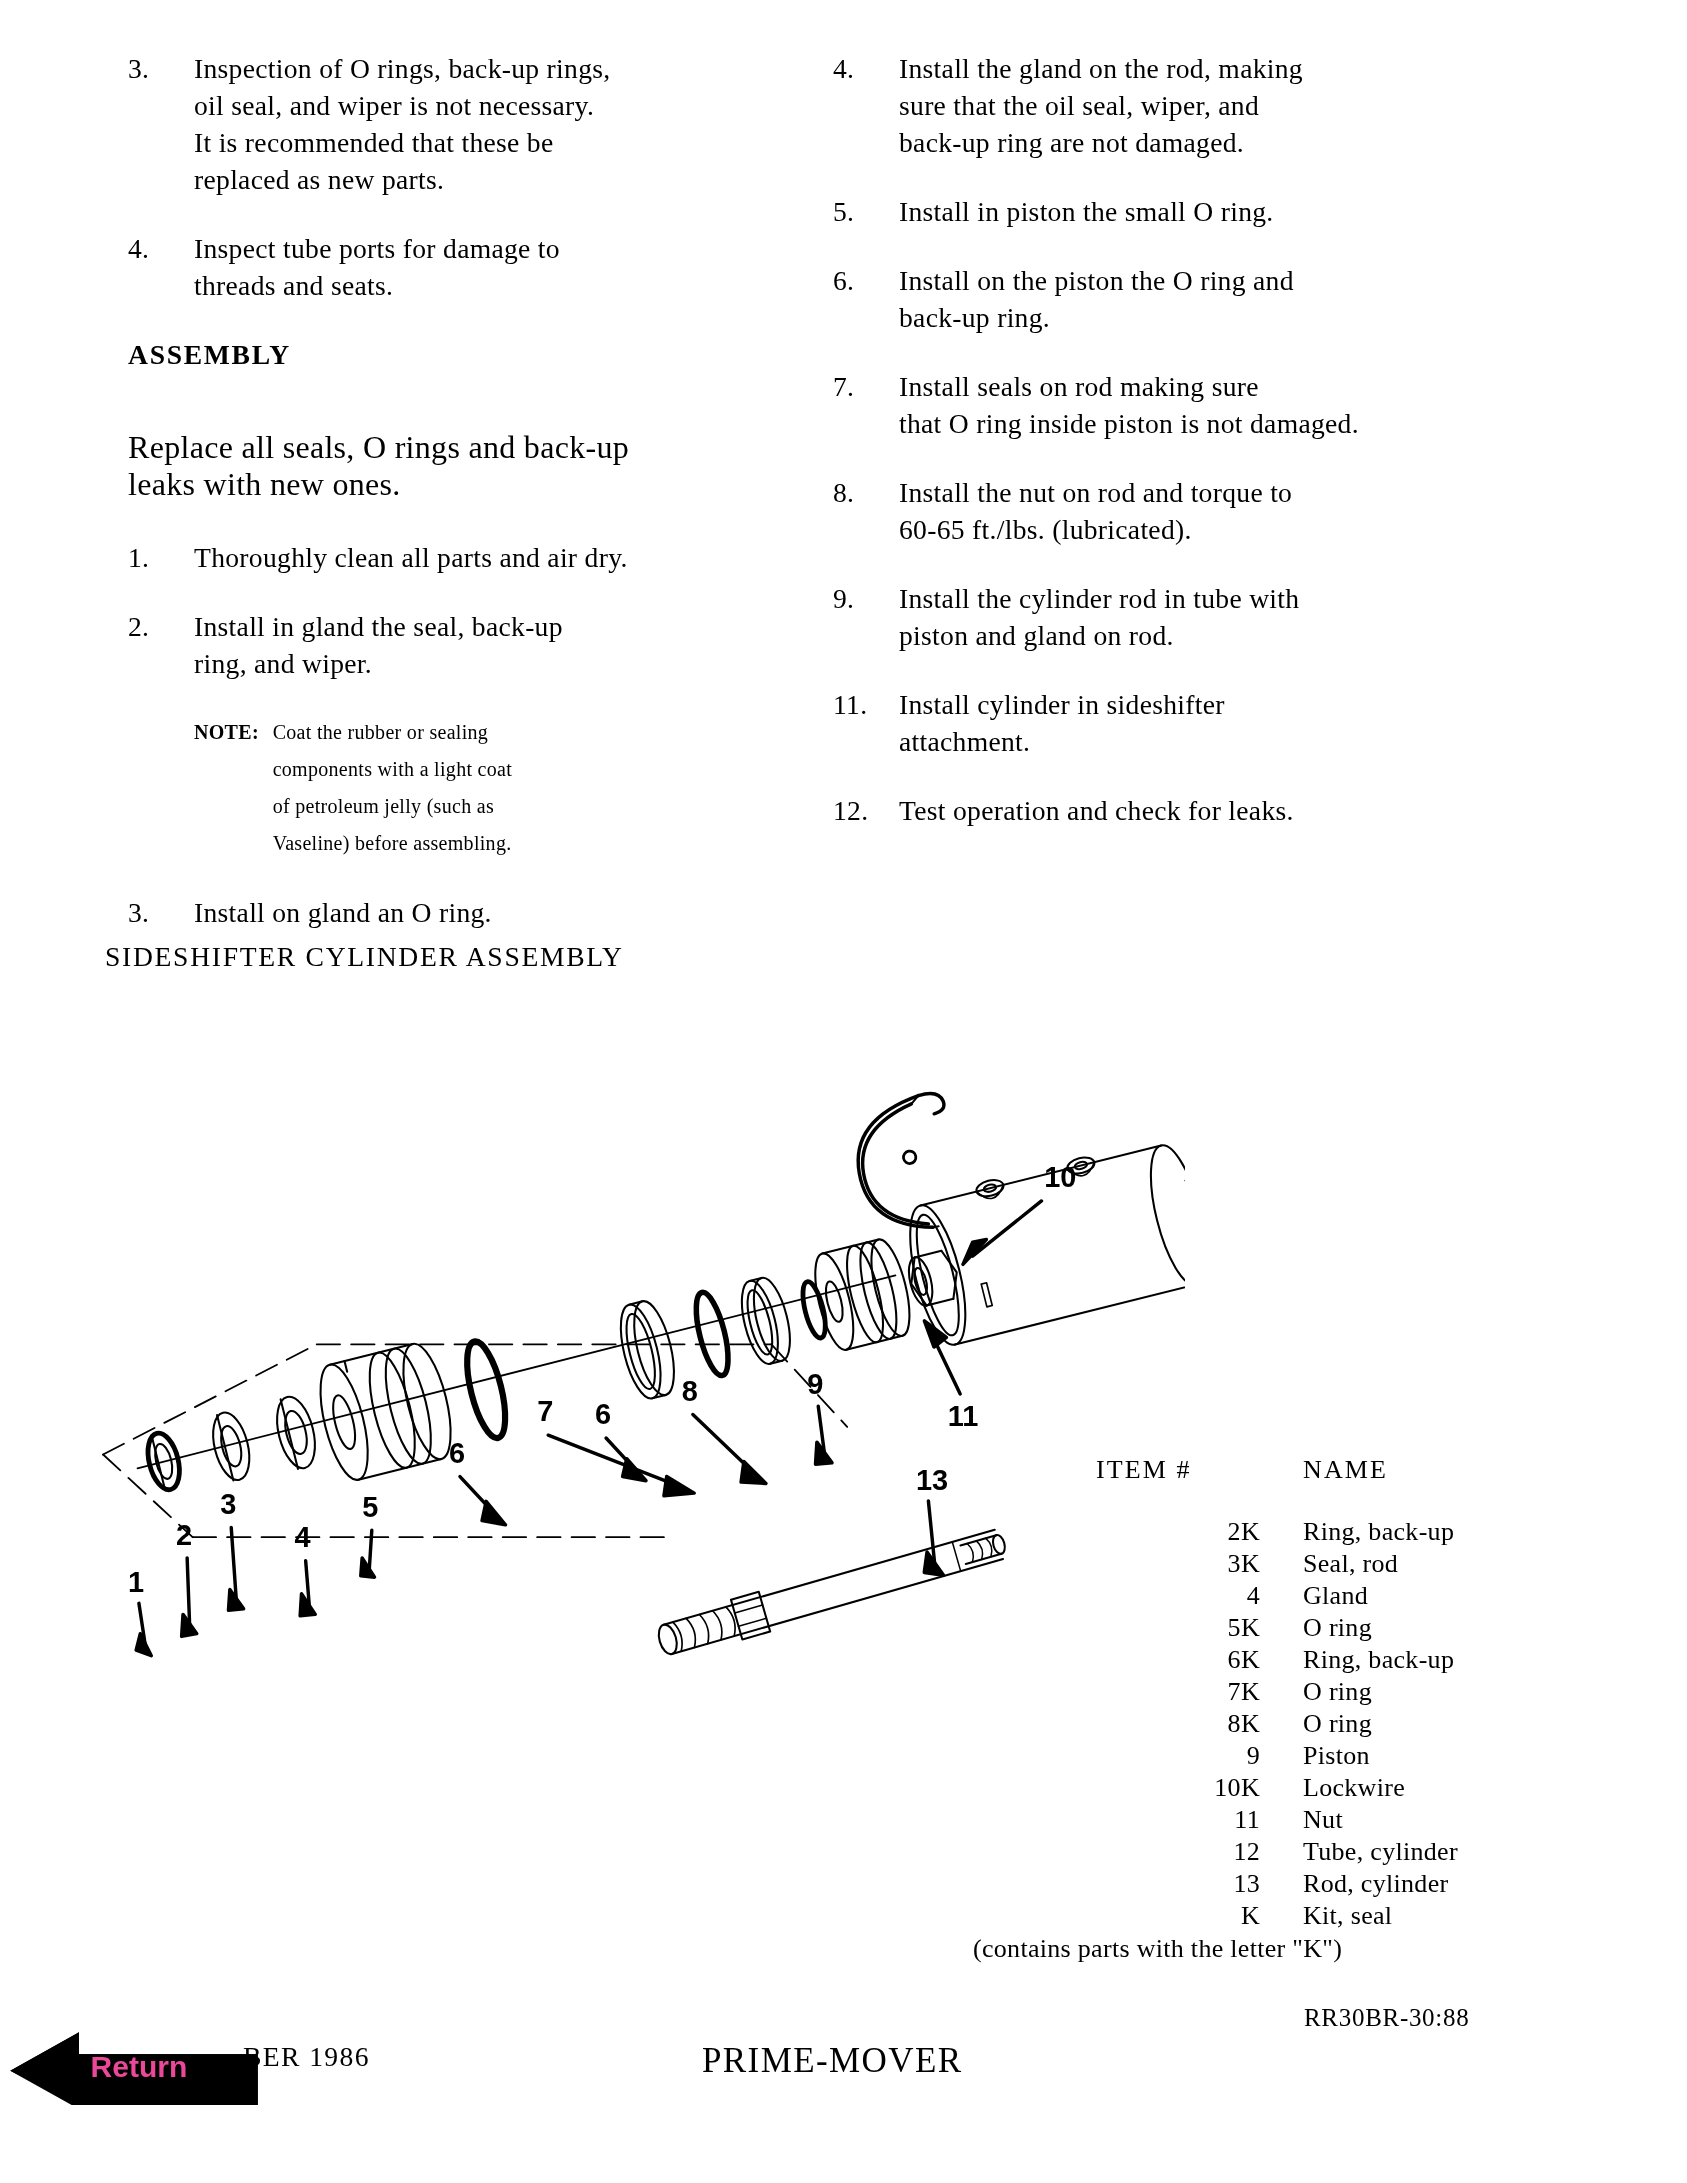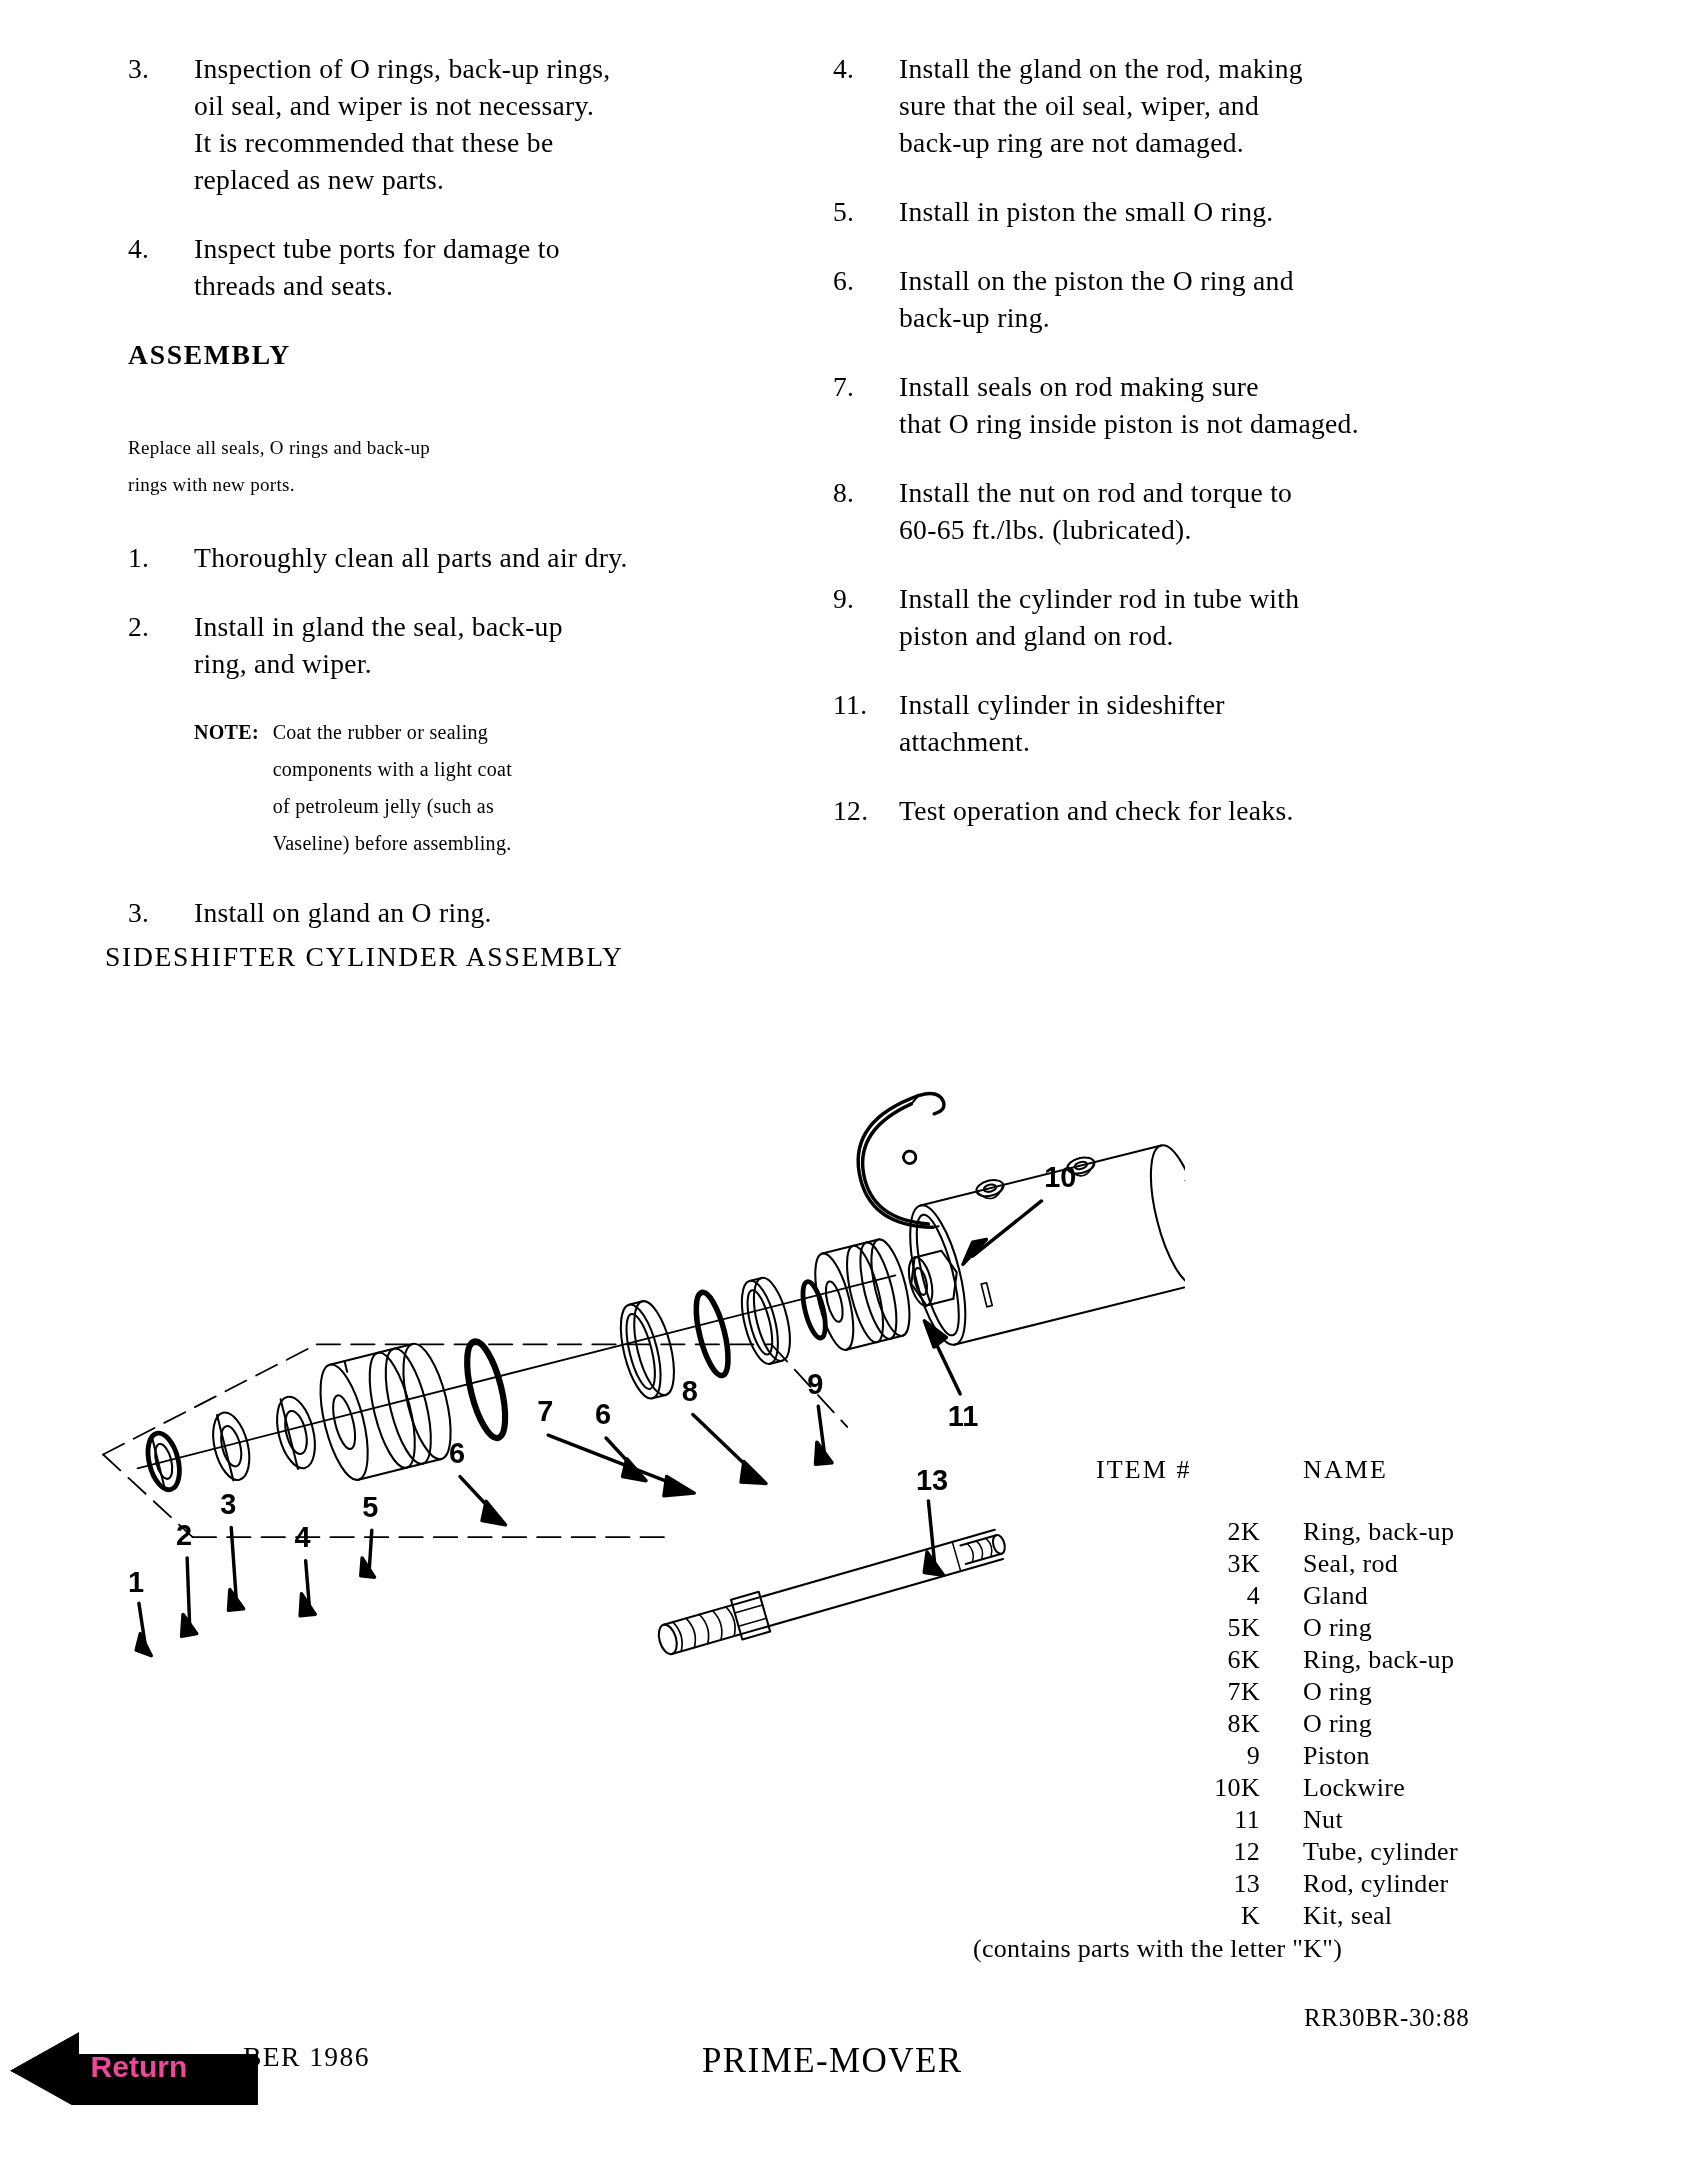--- a/index.html
+++ b/index.html
@@ -62,21 +62,21 @@
   .heading {
     font-size: 27.6px;
     line-height: 37px;
     letter-spacing: 1.7px;
     font-weight: 700;
     margin-top: 23.4px;
     margin-bottom: 56px;
   }
 
   .para {
-    font-size: 19px;
+    font-size: 32px;
     line-height: 37px;
     letter-spacing: 0.3px;
     margin-bottom: 36px;
   }
   .para .ln { display: block; white-space: pre; }
 
   .note {
     display: flex;
     align-items: flex-start;
     font-size: 20px;
@@ -240,21 +240,21 @@
         <span class="body">
           <span class="ln">Inspect tube ports for damage to</span>
           <span class="ln">threads and seats.</span>
         </span>
       </div>
 
       <div class="heading">ASSEMBLY</div>
 
       <div class="para">
         <span class="ln">Replace all seals, O rings and back-up</span>
-        <span class="ln">rings with new ports.</span>
+        <span class="ln">leaks with new ones.</span>
       </div>
 
       <div class="step">
         <span class="num">1.</span>
         <span class="body">
           <span class="ln">Thoroughly clean all parts and air dry.</span>
         </span>
       </div>
 
       <div class="step">

